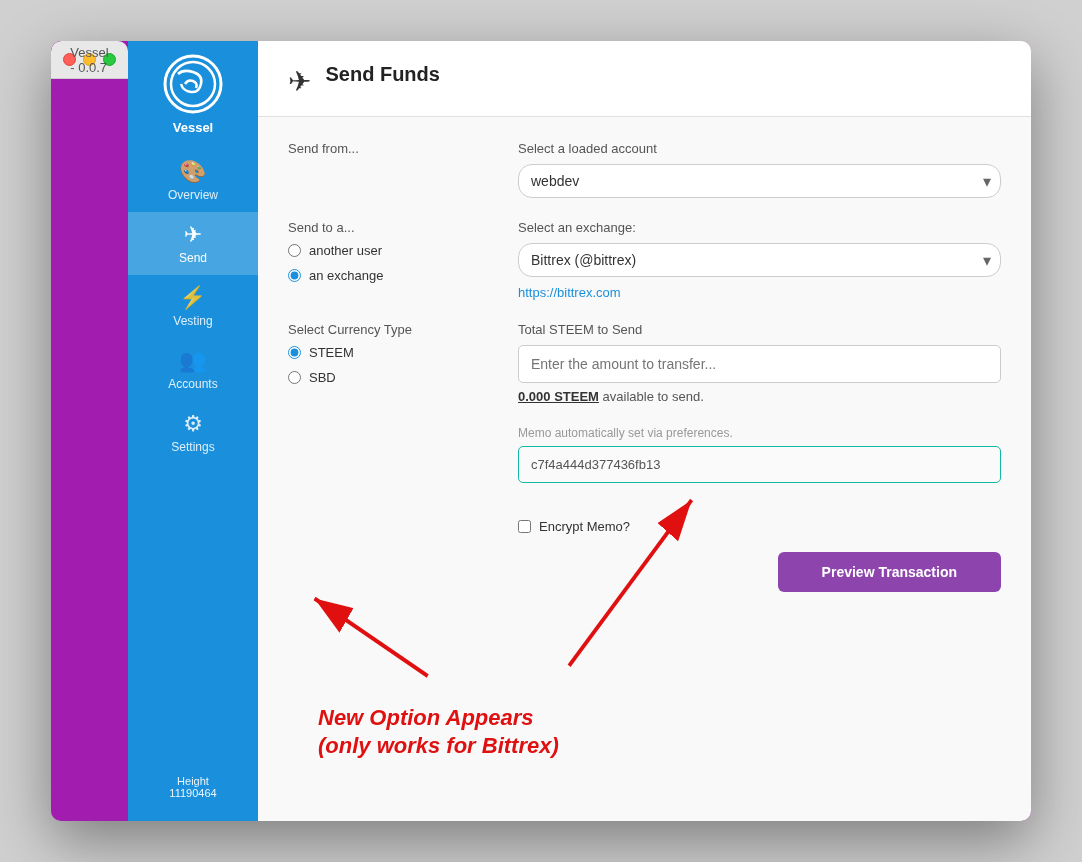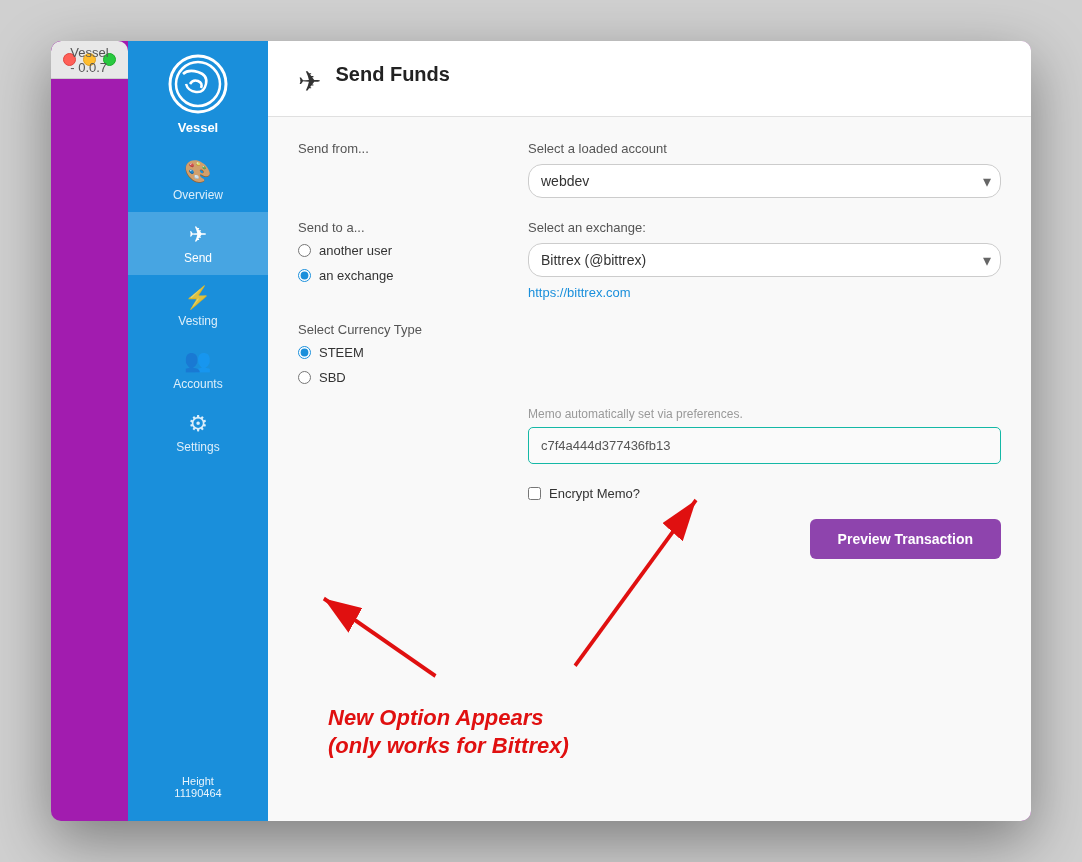--- a/index.html
+++ b/index.html
@@ -48,21 +48,21 @@
       left: 50%;
       transform: translateX(-50%);
       font-size: 13px;
       color: #555;
     }
     .app-body {
       display: flex;
       flex: 1;
     }
     .sidebar {
-      width: 140px;
+      width: 130px;
       background: #1a8fdb;
       display: flex;
       flex-direction: column;
       align-items: center;
       padding: 10px 0;
     }
     .sidebar-logo {
       width: 65px;
       height: 65px;
       margin-bottom: 4px;
@@ -243,31 +243,32 @@
       border: 1px solid #14b8a6;
       border-radius: 5px;
       font-size: 13px;
       color: #555;
       background: #fafafa;
     }
     .encrypt-row {
       display: flex;
       align-items: center;
       gap: 8px;
+      margin-top: 14px;
       font-size: 13px;
       color: #333;
     }
     .encrypt-row input[type="checkbox"] {
       cursor: pointer;
     }
     .preview-btn {
       background: #8e44ad;
       color: white;
       border: none;
-      padding: 12px 28px;
+      padding: 12px 44px;
       border-radius: 6px;
       font-size: 14px;
       font-weight: 600;
       cursor: pointer;
       margin-top: 18px;
       display: block;
       margin-left: auto;
     }
     .annotation-text {
       position: absolute;
@@ -401,20 +402,28 @@
               <label class="radio-option">
                 <input type="radio" name="currency" value="steem" checked="" style="">
                 <span>STEEM</span>
               </label>
               <label class="radio-option">
                 <input type="radio" name="currency" value="sbd" style="">
                 <span>SBD</span>
               </label>
             </div>
           </div>
+          <div class="form-col-right">
+            <div class="section-label">Total STEEM to Send</div>
+            <input class="amount-input" type="text" placeholder="Enter the amount to transfer..." style="">
+            <div class="available-text">
+              <span class="amount-link">0.000 STEEM</span>
+              <span> available to send.</span>
+            </div>
+          </div>
         </div>
 
         <div class="form-row">
           <div class="form-col-left"></div>
           <div class="form-col-right">
             <div class="memo-label">Memo automatically set via preferences.</div>
             <input class="memo-input" type="text" value="c7f4a444d377436fb13" style="">
           </div>
         </div>
 

